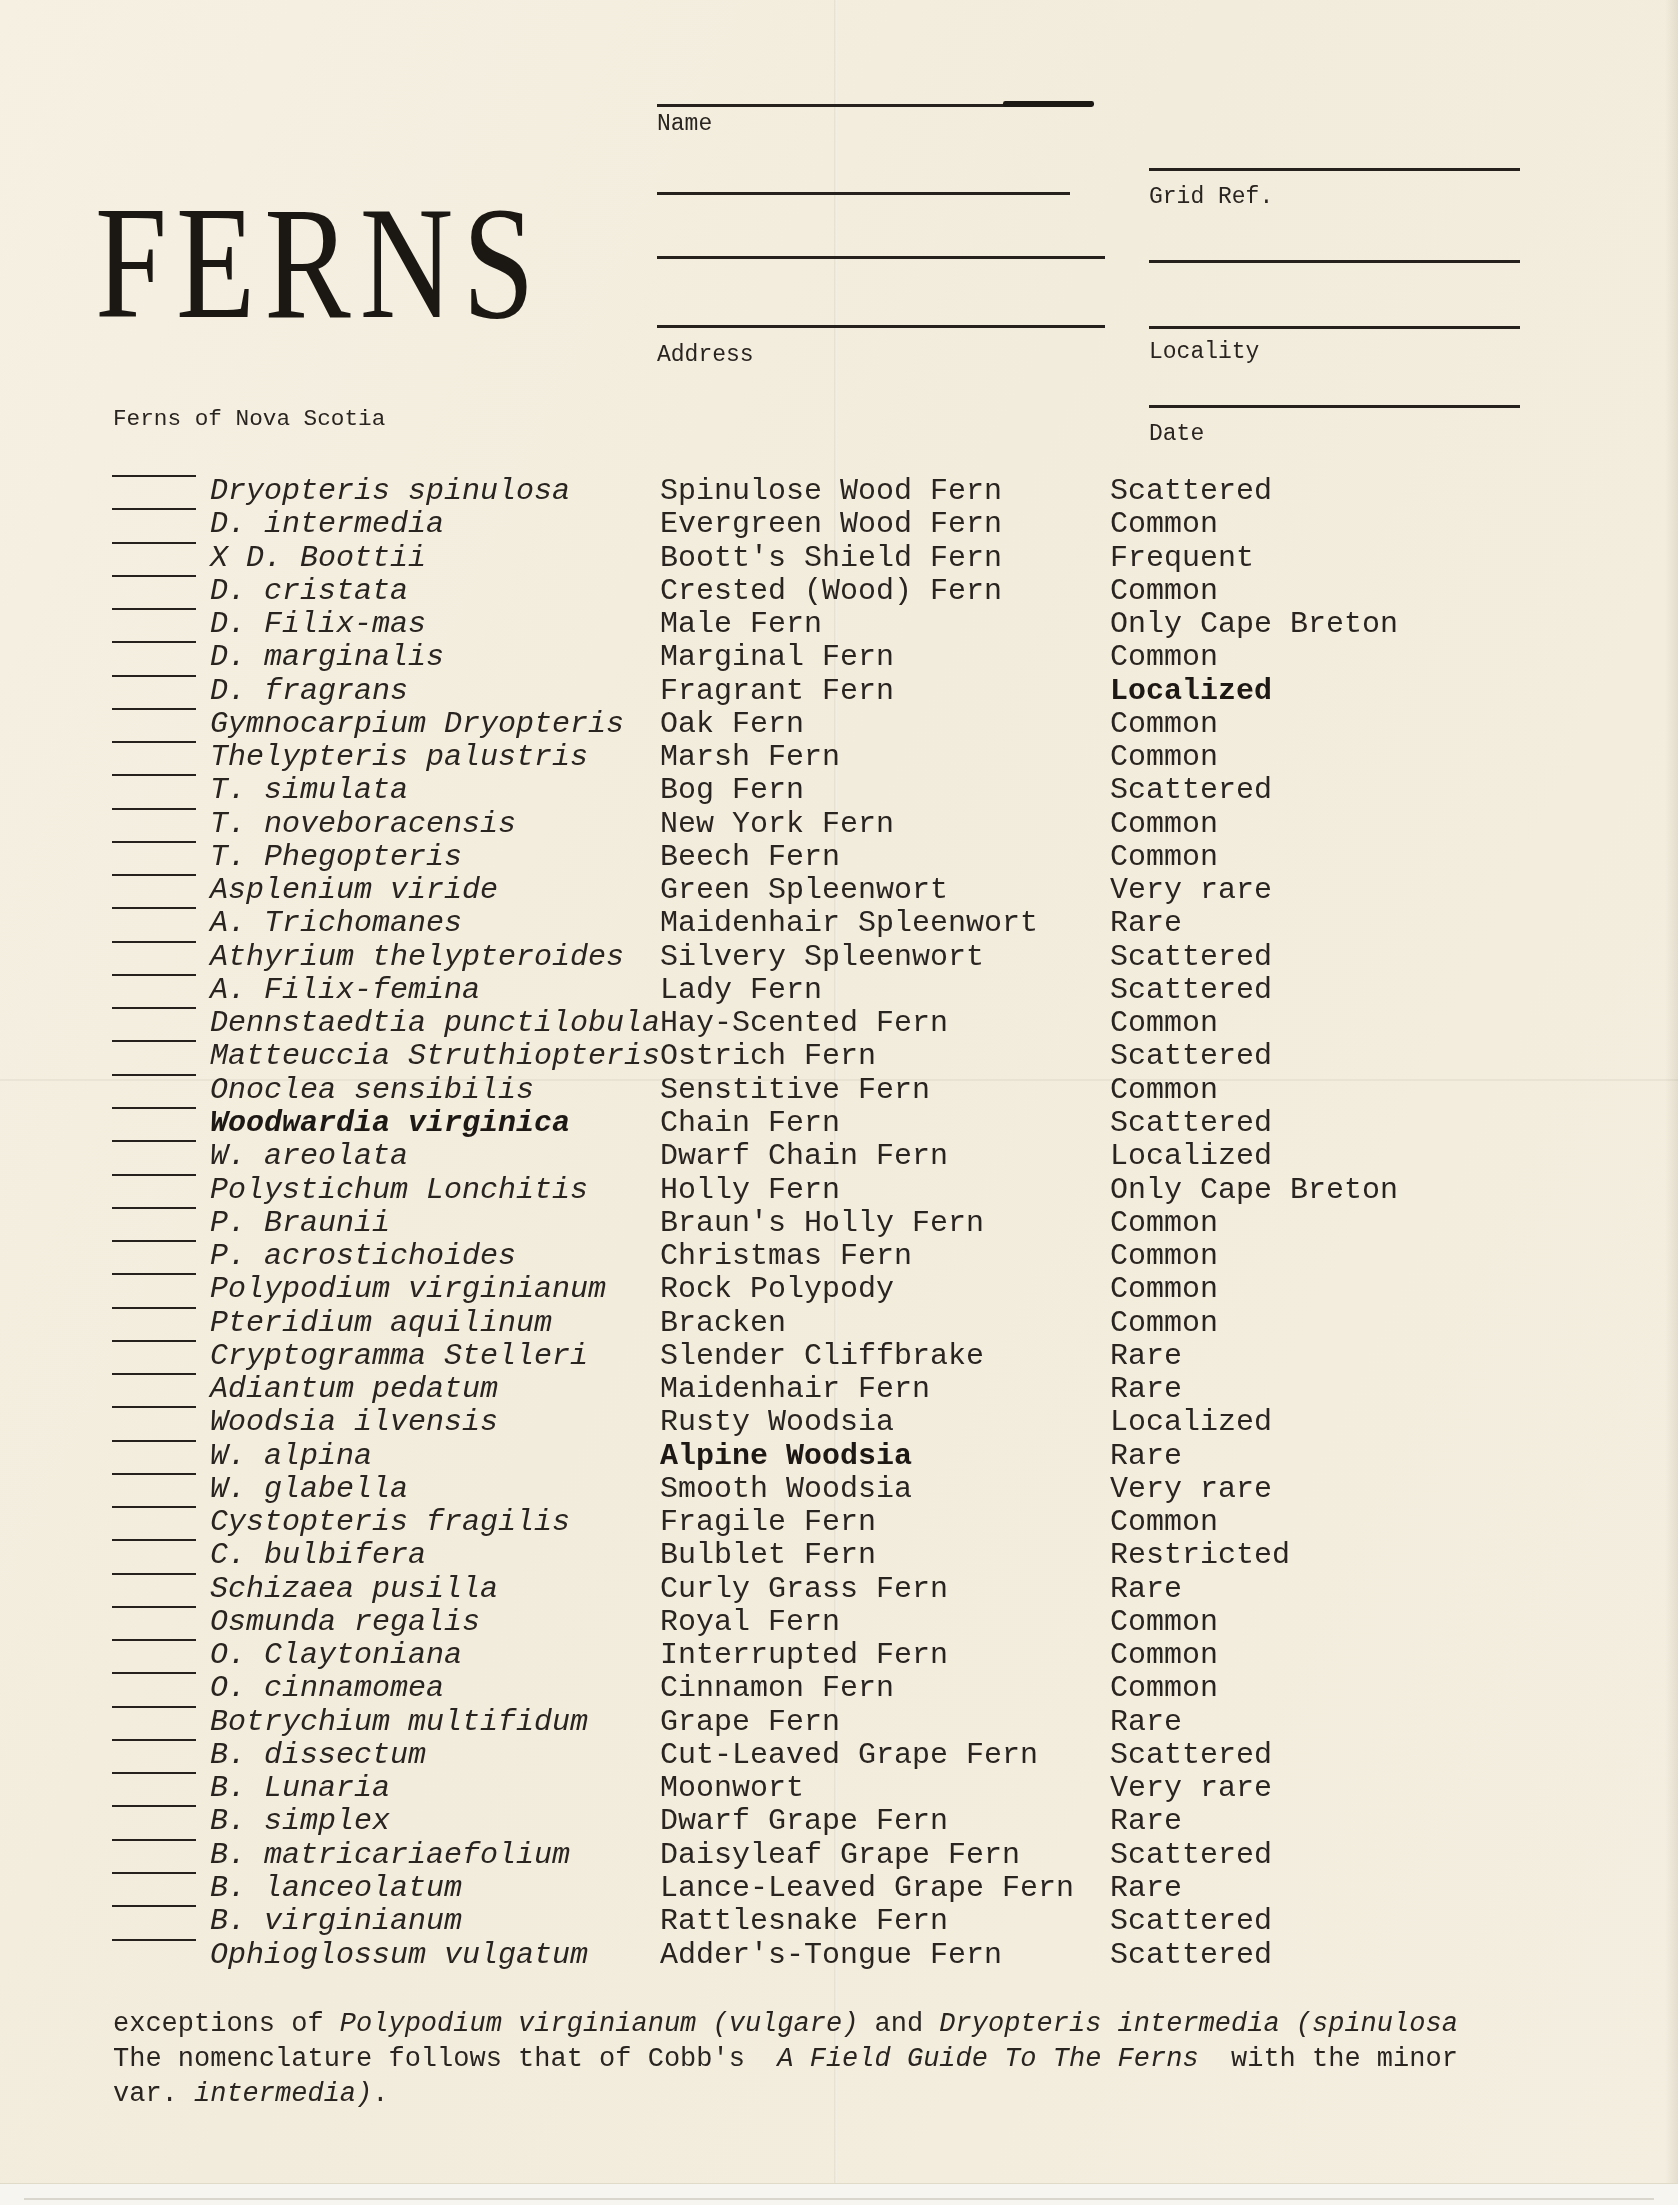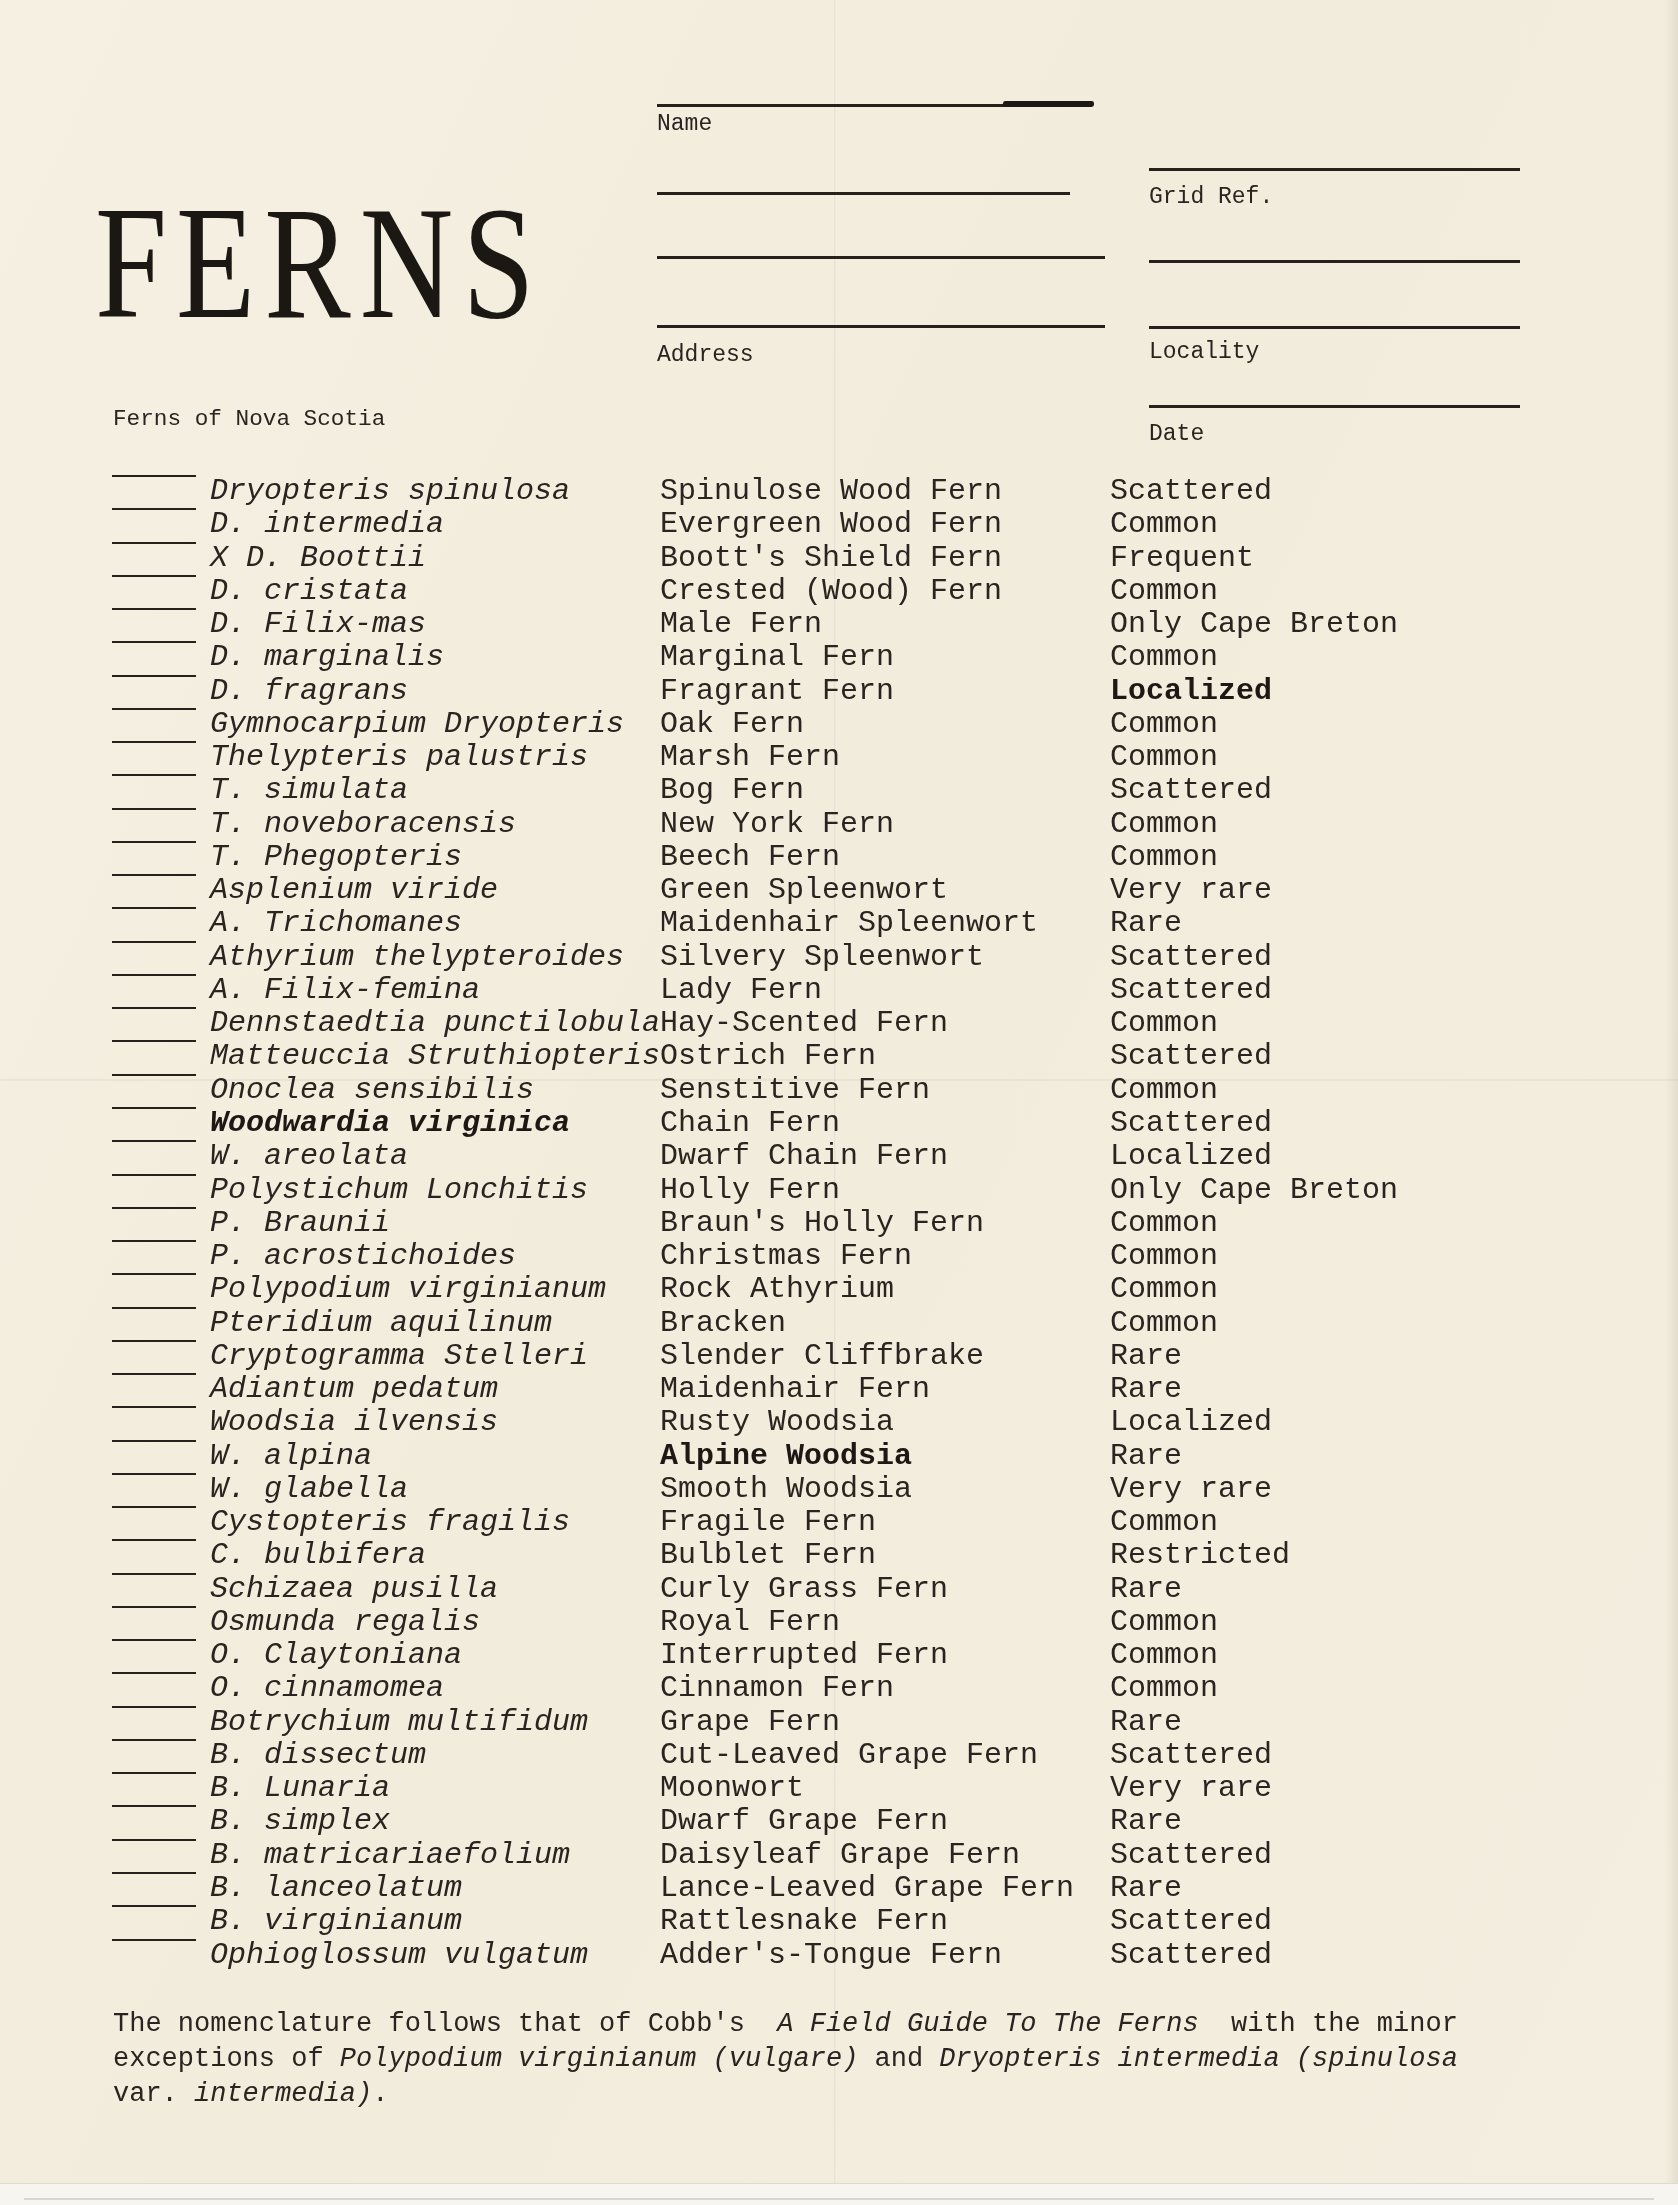--- a/index.html
+++ b/index.html
@@ -209,21 +209,21 @@
   </div>
       <div class="row" style="top: 1240px;">
     <span class="blank"></span>
     <span class="latin">P. acrostichoides</span>
     <span class="common">Christmas Fern</span>
     <span class="status">Common</span>
   </div>
       <div class="row" style="top: 1273px;">
     <span class="blank"></span>
     <span class="latin">Polypodium virginianum</span>
-    <span class="common">Rock Athyrium</span>
+    <span class="common">Rock Polypody</span>
     <span class="status">Common</span>
   </div>
       <div class="row" style="top: 1307px;">
     <span class="blank"></span>
     <span class="latin">Pteridium aquilinum</span>
     <span class="common">Bracken</span>
     <span class="status">Common</span>
   </div>
       <div class="row" style="top: 1340px;">
     <span class="blank"></span>
@@ -335,21 +335,21 @@
   </div>
       <div class="row" style="top: 1939px;">
     <span class="blank"></span>
     <span class="latin">Ophioglossum vulgatum</span>
     <span class="common">Adder's-Tongue Fern</span>
     <span class="status">Scattered</span>
   </div>
     </div>
 
   <div id="footer-note" class="abs">
+      <div class="f-line"><span>exceptions of </span><span class="it">Polypodium virginianum (vulgare)</span><span> and </span><span class="it">Dryopteris intermedia (spinulosa</span></div>
       <div class="f-line"><span>The nomenclature follows that of Cobb's  </span><span class="it">A Field Guide To The Ferns</span><span>  with the minor</span></div>
-      <div class="f-line"><span>exceptions of </span><span class="it">Polypodium virginianum (vulgare)</span><span> and </span><span class="it">Dryopteris intermedia (spinulosa</span></div>
       <div class="f-line"><span>var. </span><span class="it">intermedia)</span><span>.</span></div>
     </div>
 
   <div class="abs scan-bottom"></div>
   <div class="abs scan-bottom-line"></div>
 </div>
 
 
 </body></html>

